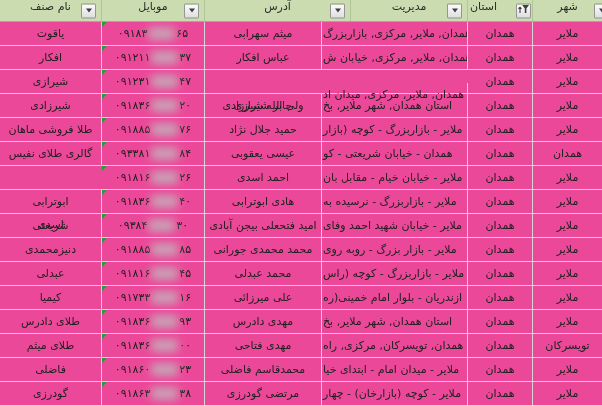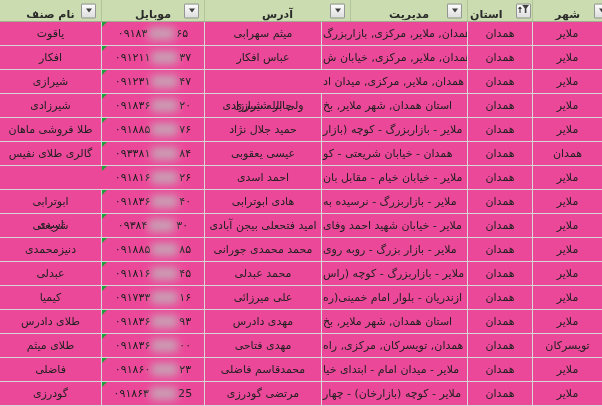--- a/index.html
+++ b/index.html
@@ -3,23 +3,23 @@
 <meta charset="utf-8">
 <style>
   html,body{margin:0;padding:0;background:#fff;}
   .sheet{
     position:relative;width:602px;height:406px;overflow:hidden;background:#fff;
     font-family:"DejaVu Sans","Liberation Sans",sans-serif;font-size:11px;color:#212121;
     direction:ltr;
   }
   .hrow{display:flex;height:22px;background:#cadcb0;border-bottom:1px solid #9fae8d;box-sizing:border-box;}
   .hcell{
-    position:relative;display:flex;align-items:flex-end;justify-content:center;
+    position:relative;display:flex;align-items:flex-start;justify-content:center;
     box-sizing:border-box;border-right:1px solid #b2c59a;height:100%;
-    font-weight:700;color:#2b2b2b;direction:rtl;white-space:nowrap;overflow:hidden;
+    font-weight:400;color:#2b2b2b;direction:rtl;white-space:nowrap;overflow:hidden;
   }
   .hcell:last-child{border-right:none;}
   .hcell.h-province{justify-content:flex-end;padding-left:2px;padding-right:7px;}
   .drop-btn{
     position:absolute;top:50%;transform:translateY(-50%);
     width:15px;height:15px;box-sizing:border-box;
     background:linear-gradient(#fcfcfc,#dedede);
     border:1px solid #949494;border-radius:1px;
     display:flex;align-items:center;justify-content:center;padding:0;cursor:pointer;
   }
@@ -135,21 +135,21 @@
         </div>
         <div class="cell c-mobile" style="width: 103px;">
           <span class="err-tri"></span>
           <span class="mob-digits">۰۹۱۲۳۱</span>
           <span class="blur-patch"></span>
           <span class="mob-digits">۴۷</span>
         </div>
         <div class="cell c-manager" style="width: 117px; margin-top: 24px;">
           <span>جابر شیرازی</span>
         </div>
-        <div class="cell c-address" style="width: 146px;">
+        <div class="cell c-address" style="width: 146px; margin-top: 13px;">
           <span>همدان, ملایر, مرکزی, میدان اد</span>
         </div>
         <div class="cell c-province" style="width: 65px;">
           <span>همدان</span>
         </div>
         <div class="cell c-city" style="width: 69px;">
           <span>ملایر</span>
         </div>
       </div>
       <div class="row">
@@ -429,21 +429,21 @@
         </div>
       </div>
       <div class="row">
         <div class="cell c-shop" style="width: 102px;">
           <span>گودرزی</span>
         </div>
         <div class="cell c-mobile" style="width: 103px;">
           <span class="err-tri"></span>
           <span class="mob-digits">۰۹۱۸۶۳</span>
           <span class="blur-patch"></span>
-          <span class="mob-digits">25</span>
+          <span class="mob-digits">۳۸</span>
         </div>
         <div class="cell c-manager" style="width: 117px;">
           <span>مرتضی گودرزی</span>
         </div>
         <div class="cell c-address" style="width: 146px;">
           <span>ملایر - کوچه (بازارخان) - چهار</span>
         </div>
         <div class="cell c-province" style="width: 65px;">
           <span>همدان</span>
         </div>

